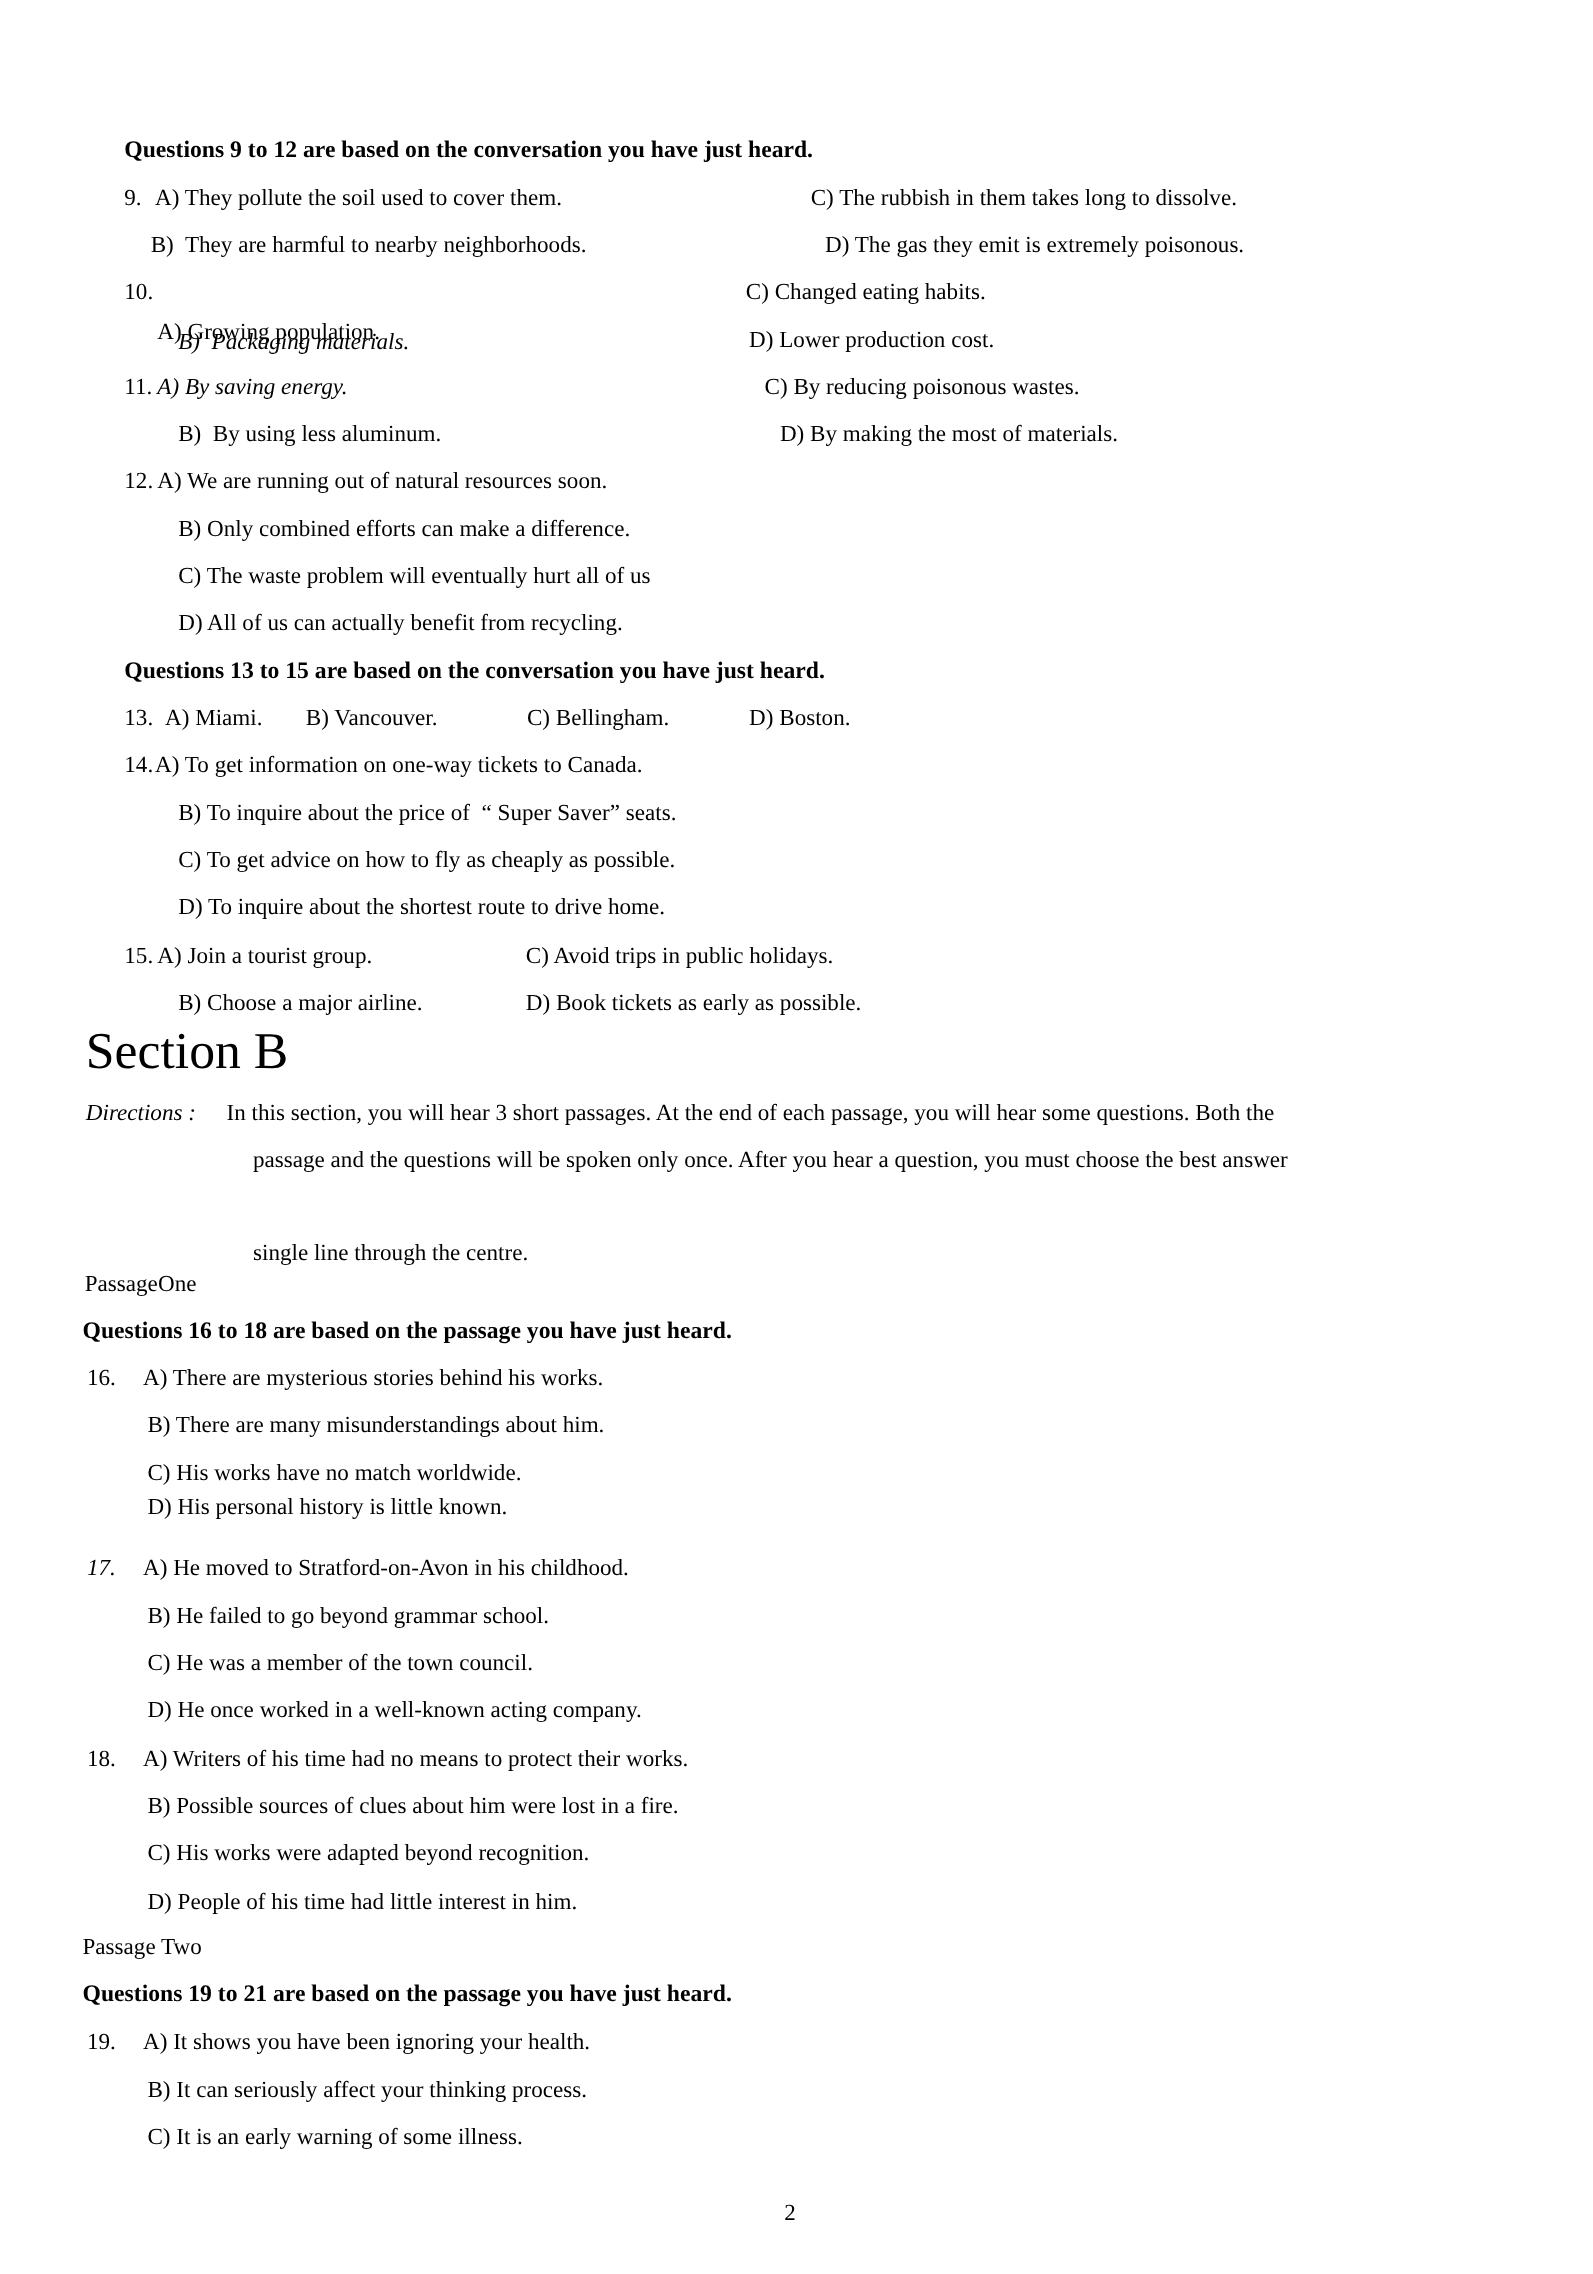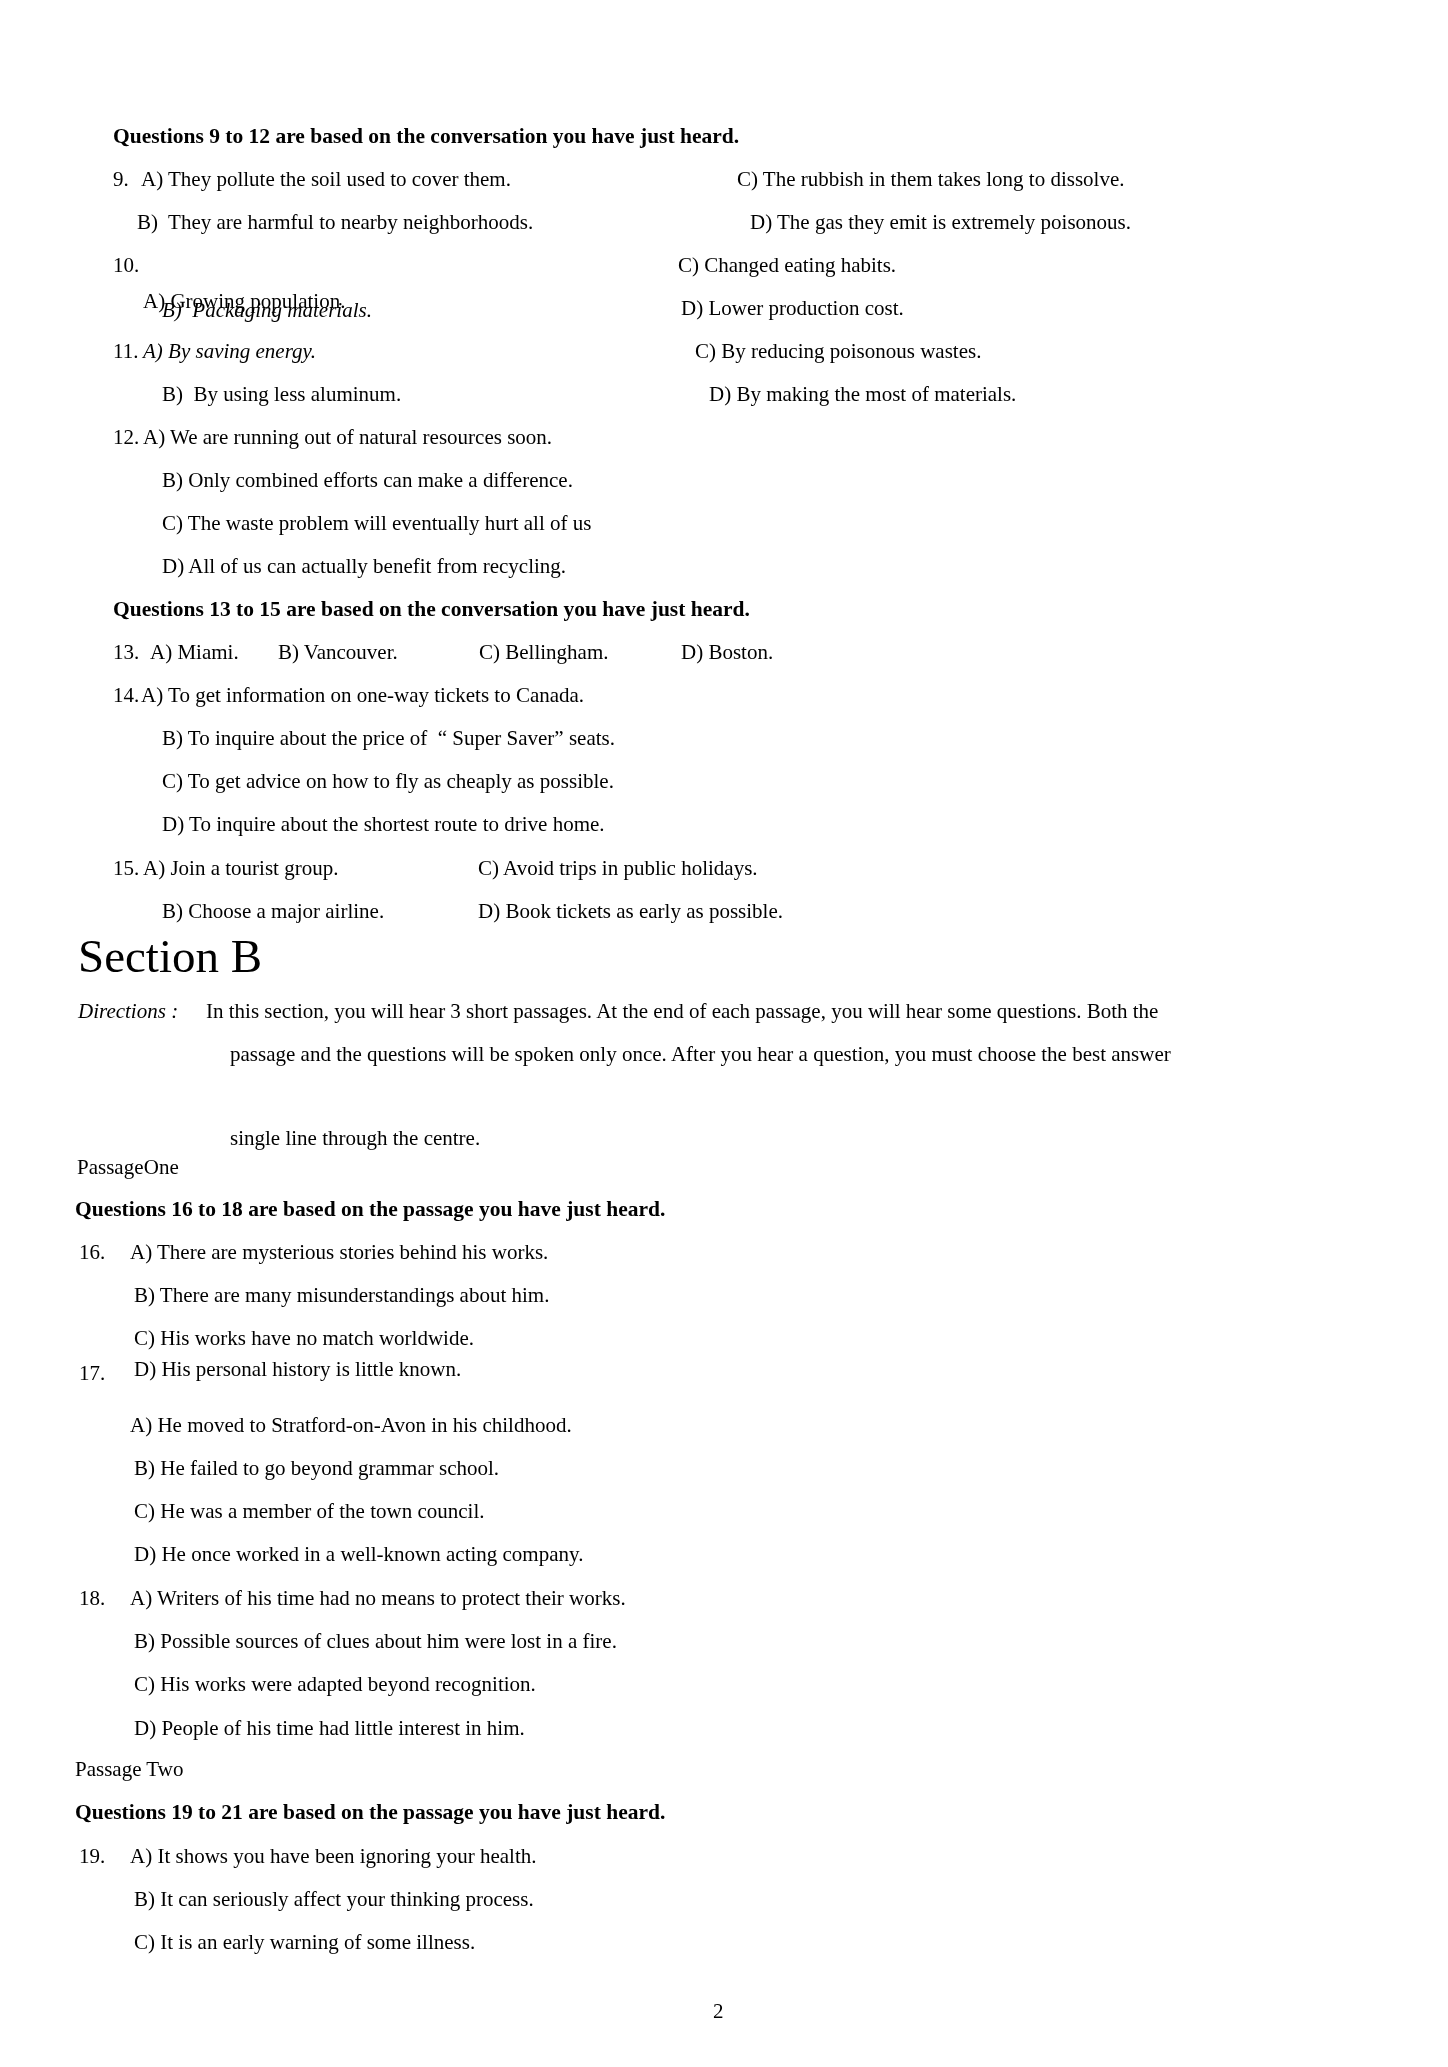--- a/index.html
+++ b/index.html
@@ -87,21 +87,21 @@
   <div class="t tight" style="left:77px; top:1156px;">Passage One</div>
 
   <div class="t hdr" style="left:75px; top:1198px;">Questions 16 to 18 are based on the passage you have just heard.</div>
 
   <div class="t" style="left:79px; top:1241px;">16.</div>
   <div class="t" style="left:130px; top:1241px;">A) There are mysterious stories behind his works.</div>
   <div class="t" style="left:134px; top:1284px;">B) There are many misunderstandings about him.</div>
   <div class="t" style="left:134px; top:1327px;">C) His works have no match worldwide.</div>
   <div class="t" style="left:134px; top:1358px;">D) His personal history is little known.</div>
 
-  <div class="t" style="left:79px; top:1362px;">17.</div>
+  <div class="t" style="left:79px; top:1414px;font-style:italic;">17.</div>
   <div class="t" style="left:130px; top:1414px;">A) He moved to Stratford-on-Avon in his childhood.</div>
   <div class="t" style="left:134px; top:1457px;">B) He failed to go beyond grammar school.</div>
   <div class="t" style="left:134px; top:1500px;">C) He was a member of the town council.</div>
   <div class="t" style="left:134px; top:1543px;">D) He once worked in a well-known acting company.</div>
 
   <div class="t" style="left:79px; top:1587px;">18.</div>
   <div class="t" style="left:130px; top:1587px;">A) Writers of his time had no means to protect their works.</div>
   <div class="t" style="left:134px; top:1630px;">B) Possible sources of clues about him were lost in a fire.</div>
   <div class="t" style="left:134px; top:1673px;">C) His works were adapted beyond recognition.</div>
   <div class="t" style="left:134px; top:1717px;">D) People of his time had little interest in him.</div>

